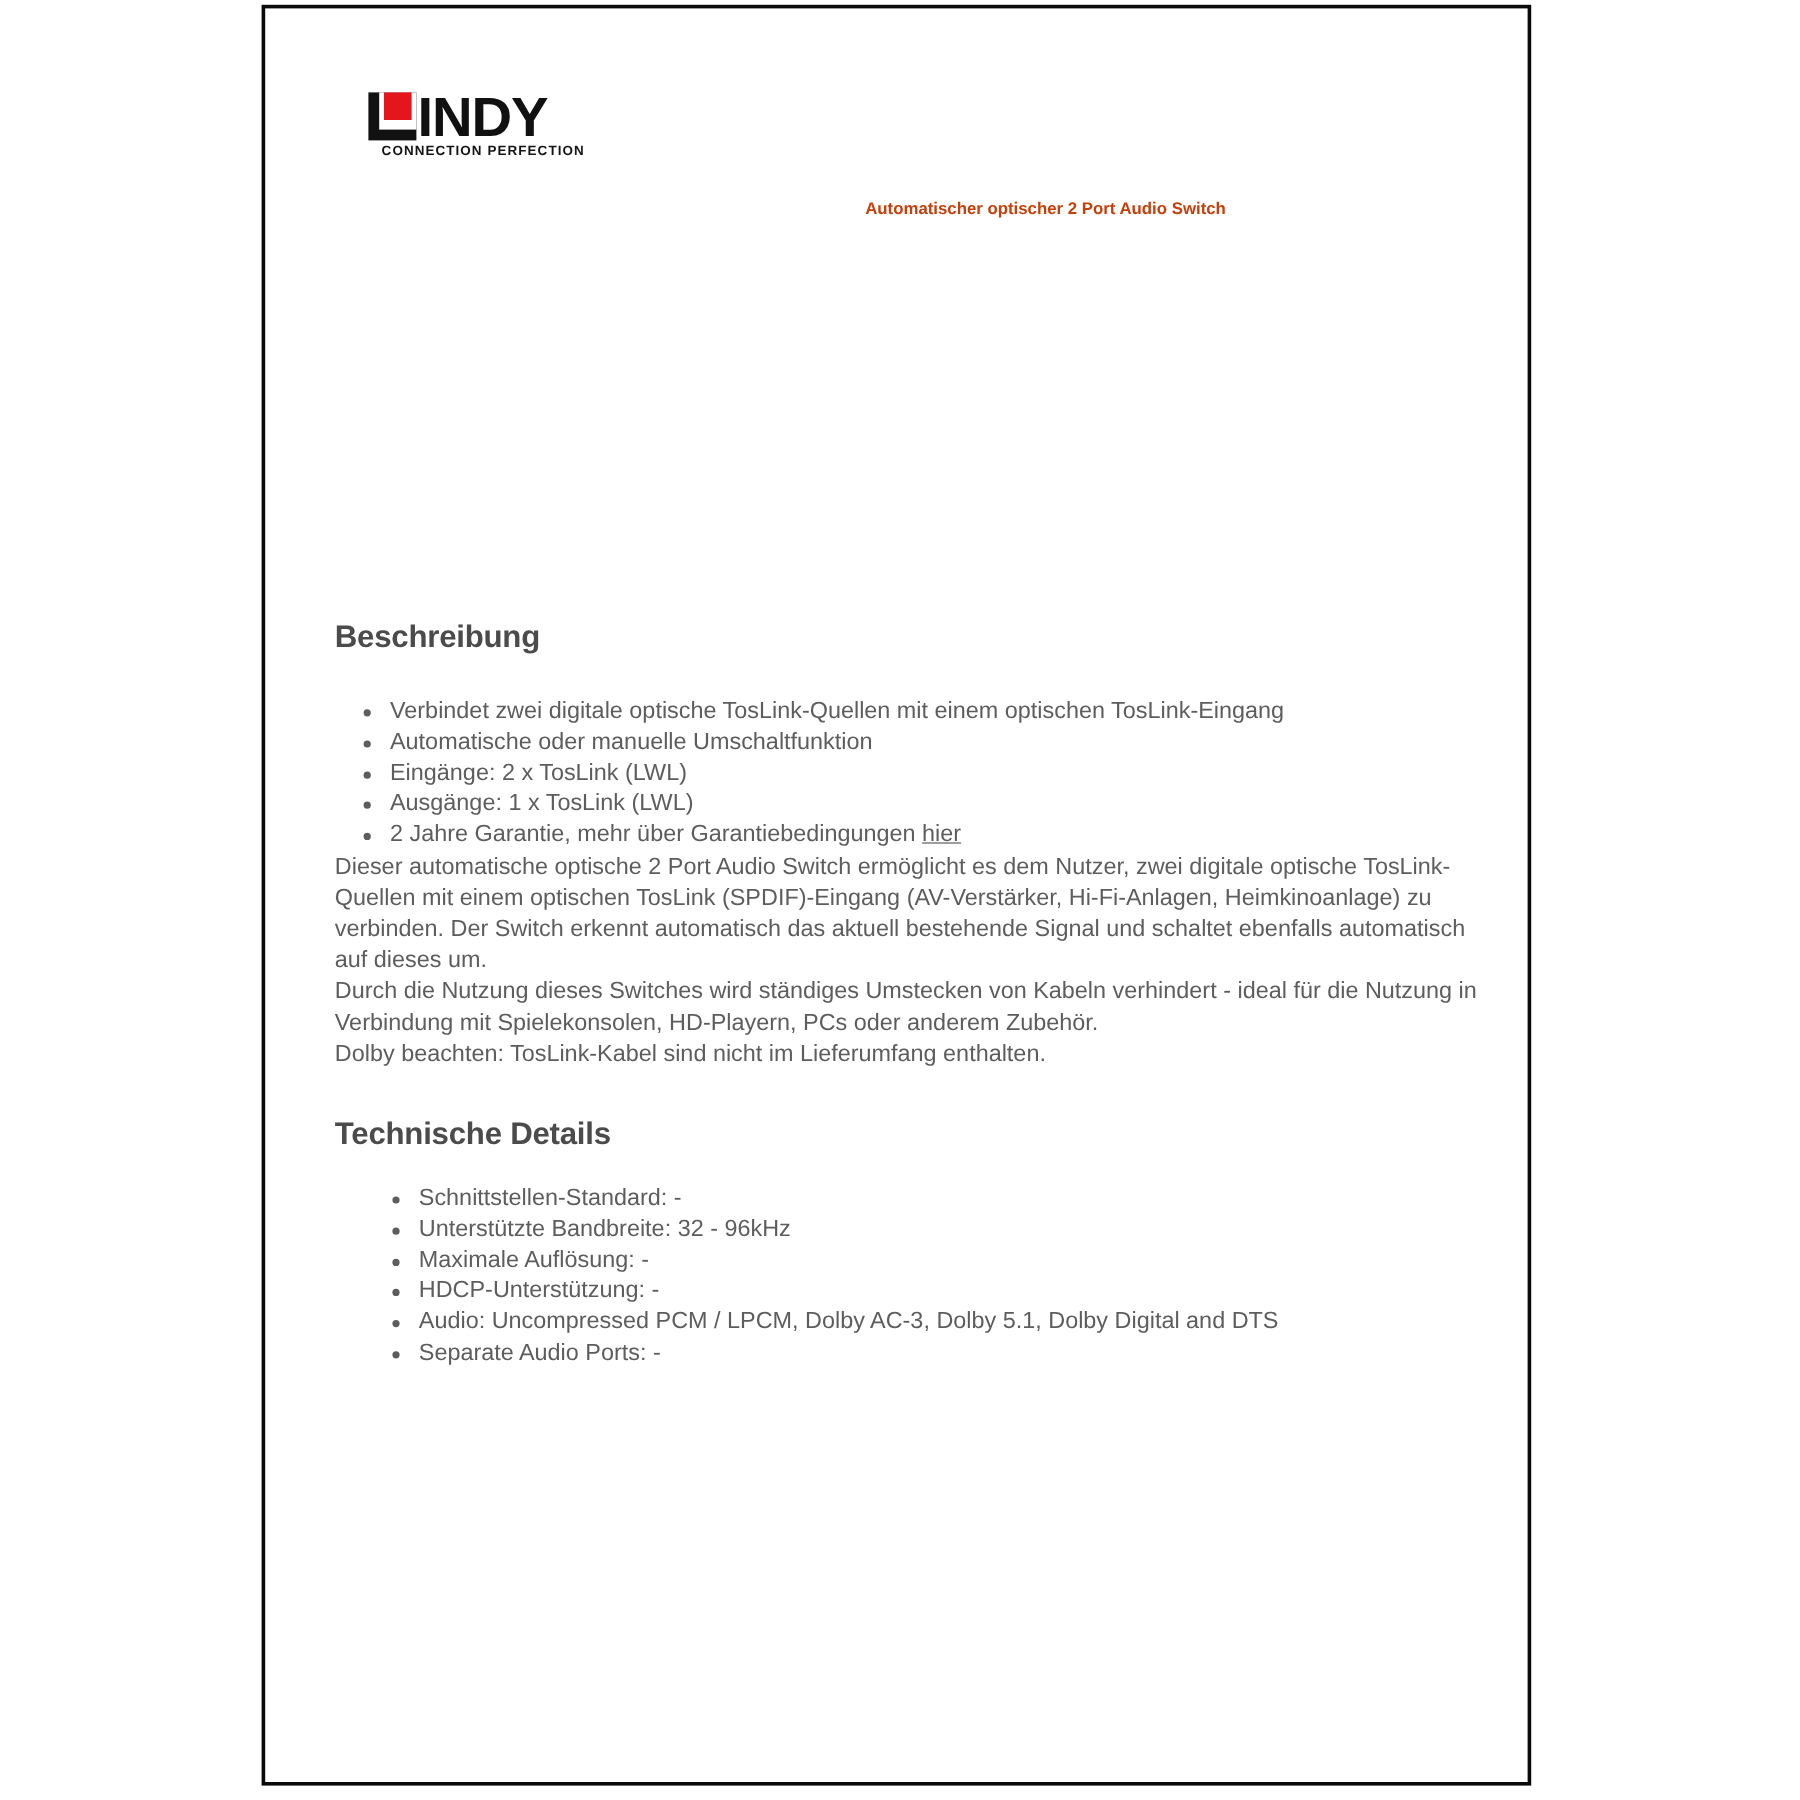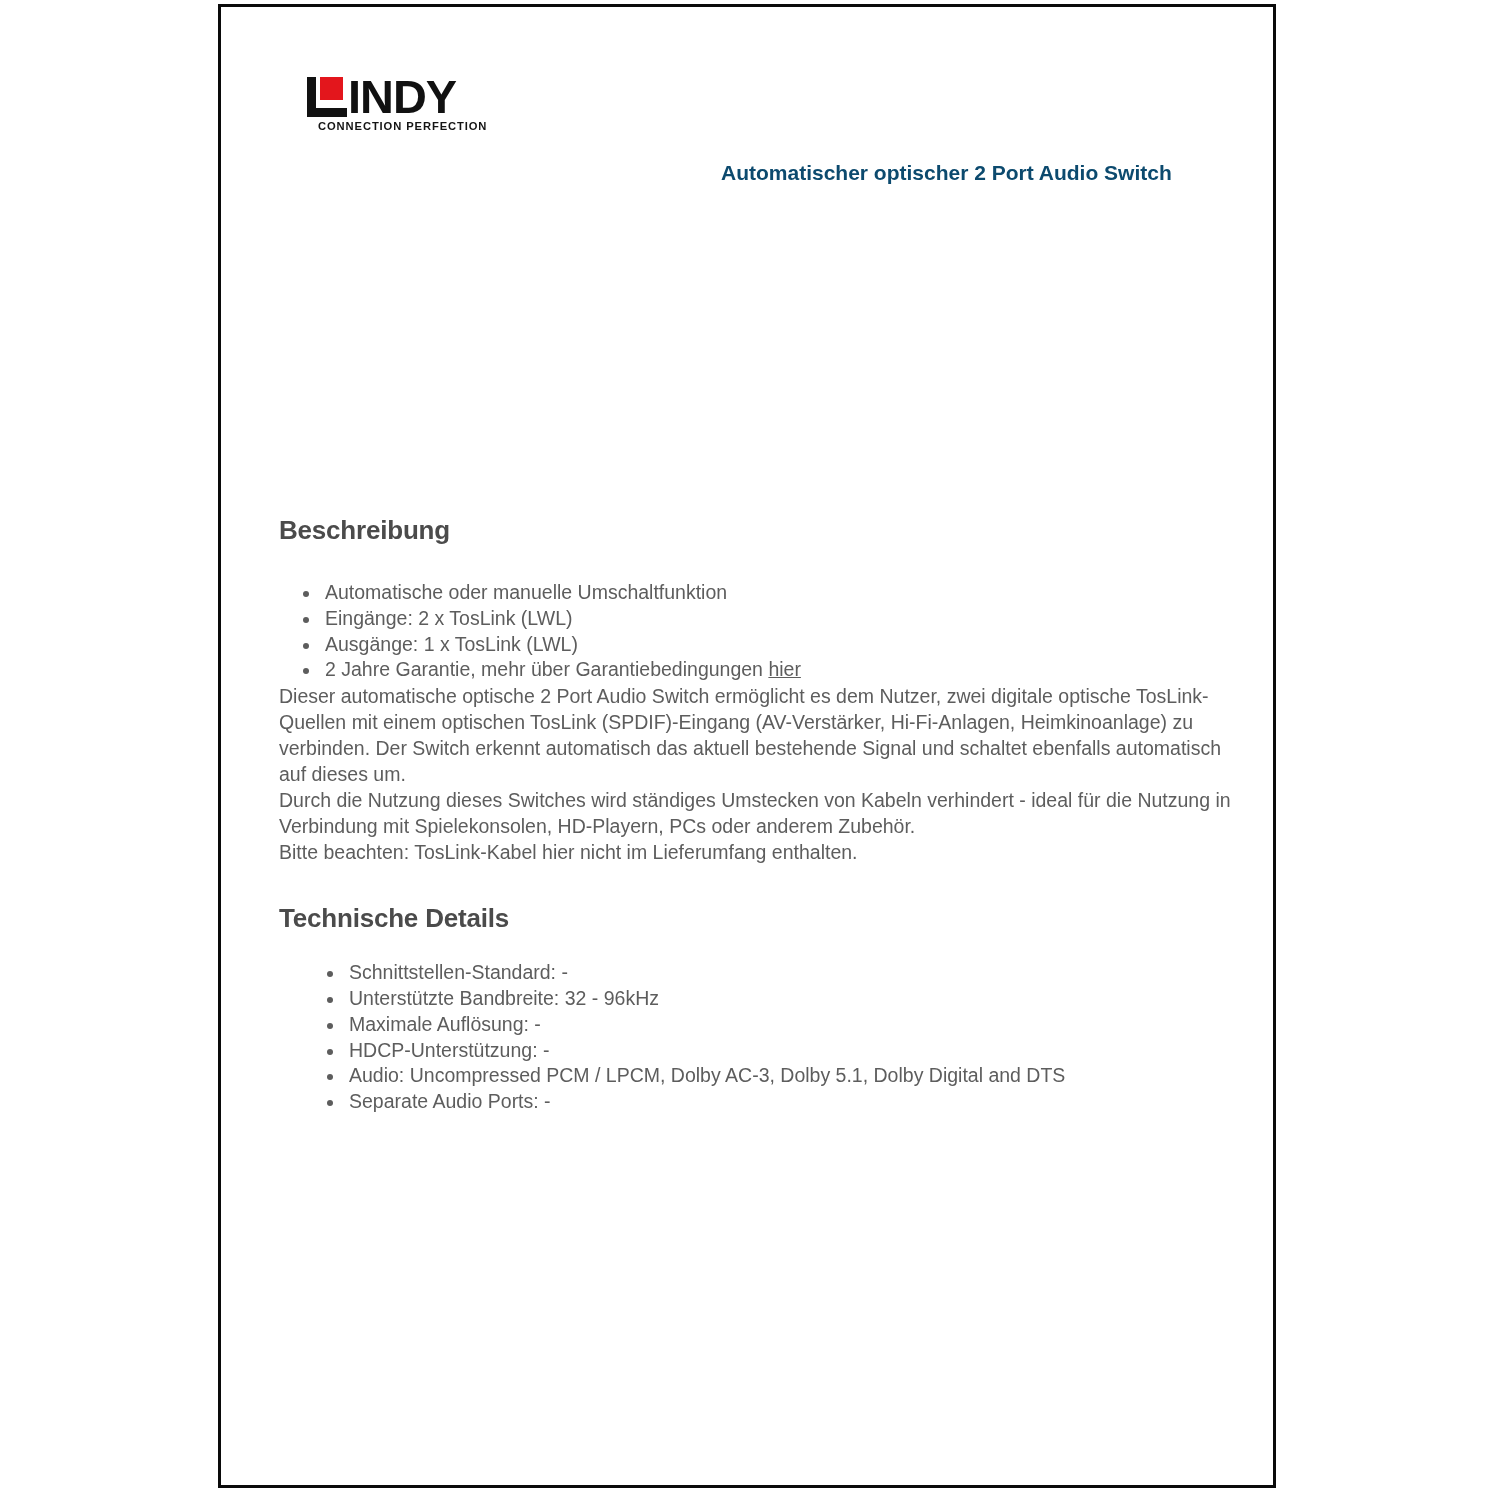--- a/index.html
+++ b/index.html
@@ -98,23 +98,23 @@
   }
 
   
   .doc-header {
     position: absolute;
     left: 500px;
     top: 152px;
     width: 540px;
   }
   .doc-title {
-    font-size: 21px;
-    font-weight: bold;
-    color: #0c4a6e;
+    font-size: 14px;
+    font-weight: bold;
+    color: #c2410c;
     line-height: 28px;
     white-space: nowrap;
   }
   .doc-artnum {
     font-size: 20px;
     font-weight: normal;
     color: #636363;
     line-height: 30px;
     margin-top: 3px;
     white-space: nowrap;
@@ -229,29 +229,30 @@
 
     <div class="doc-header">
       <div class="doc-title">Automatischer optischer 2 Port Audio Switch</div>
     </div>
 
     <div class="content">
 
       <h2 class="section-heading">Beschreibung</h2>
 
       <ul class="bullets">
+        <li><span>Verbindet zwei digitale optische TosLink-Quellen mit einem optischen TosLink-Eingang</span></li>
         <li><span>Automatische oder manuelle Umschaltfunktion</span></li>
         <li><span>Eingänge: 2 x TosLink (LWL)</span></li>
         <li><span>Ausgänge: 1 x TosLink (LWL)</span></li>
         <li><span>2 Jahre Garantie, mehr über Garantiebedingungen </span><a class="inline-link">hier</a></li>
       </ul>
 
       <p class="body-para para-1">Dieser automatische optische 2 Port Audio Switch ermöglicht es dem Nutzer, zwei digitale optische TosLink-Quellen mit einem optischen TosLink (SPDIF)-Eingang (AV-Verstärker, Hi-Fi-Anlagen, Heimkinoanlage) zu verbinden. Der Switch erkennt automatisch das aktuell bestehende Signal und schaltet ebenfalls automatisch auf dieses um.</p>
       <p class="body-para para-2">Durch die Nutzung dieses Switches wird ständiges Umstecken von Kabeln verhindert - ideal für die Nutzung in Verbindung mit Spielekonsolen, HD-Playern, PCs oder anderem Zubehör.</p>
-      <p class="body-para para-3">Bitte beachten: TosLink-Kabel hier nicht im Lieferumfang enthalten.</p>
+      <p class="body-para para-3">Dolby beachten: TosLink-Kabel sind nicht im Lieferumfang enthalten.</p>
 
       <h2 class="section-heading heading-tech">Technische Details</h2>
 
 
       <ul class="spec-bullets">
         <li>Schnittstellen-Standard: -</li>
         <li>Unterstützte Bandbreite: 32 - 96kHz</li>
         <li>Maximale Auflösung: -</li>
         <li>HDCP-Unterstützung: -</li>
         <li>Audio: Uncompressed PCM / LPCM, Dolby AC-3, Dolby 5.1, Dolby Digital and DTS</li>

